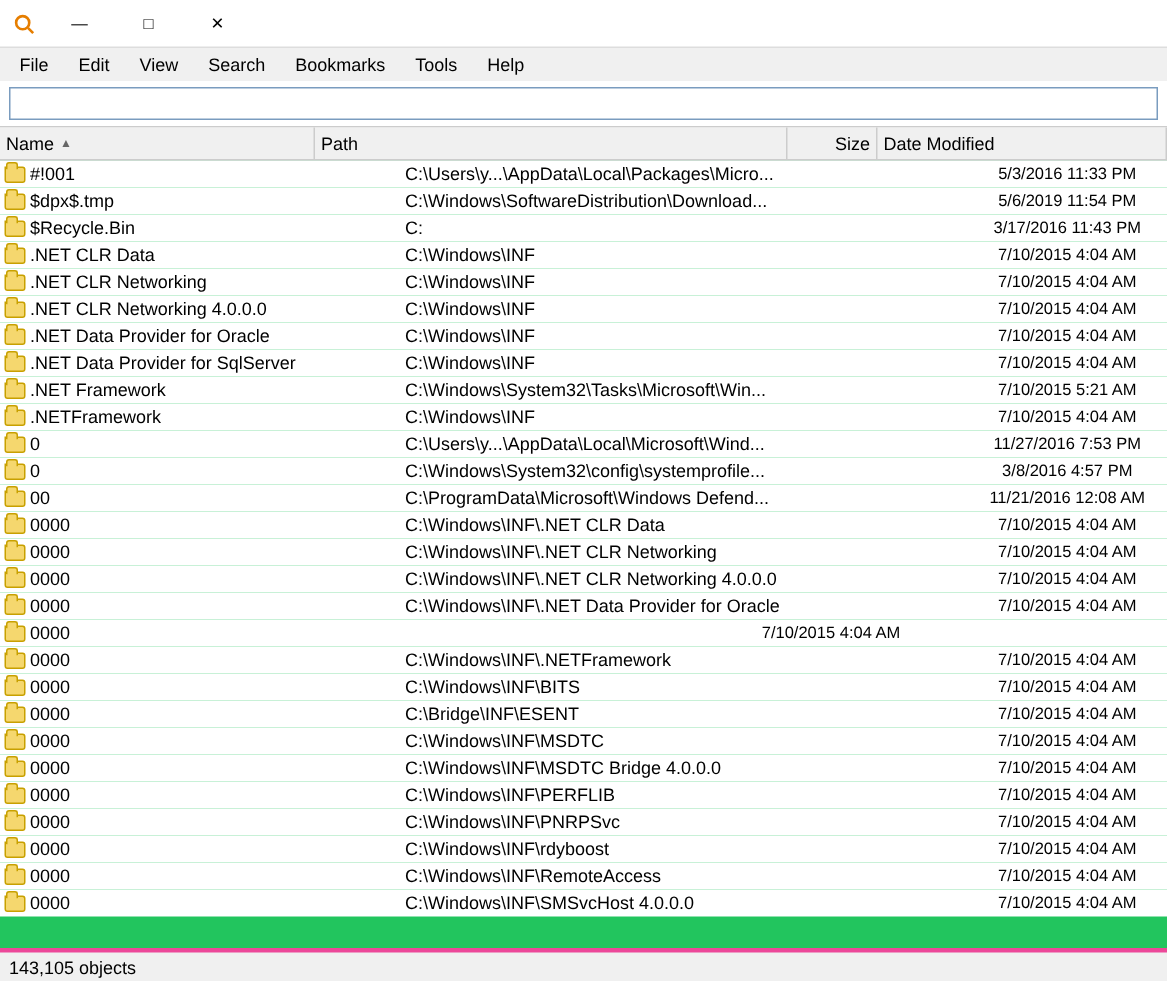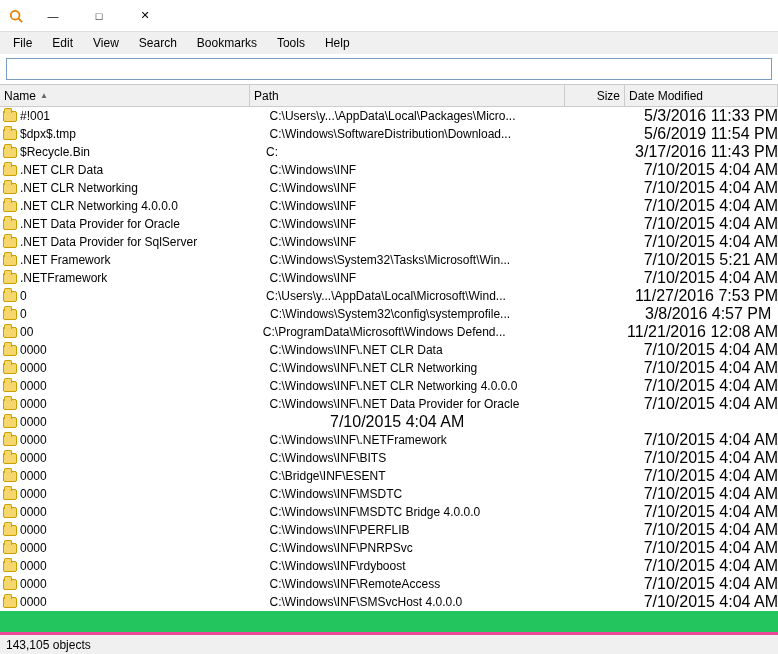--- a/index.html
+++ b/index.html
@@ -96,21 +96,21 @@
       display: flex;
       align-items: center;
       padding: 2px 4px;
       font-size: 12px;
       color: #000;
       cursor: pointer;
       border-right: 1px solid #ccc;
       height: 100%;
       user-select: none;
     }
-    .col-name { width: 250px; position: relative; }
+    .col-name { width: 210px; position: relative; }
     .col-path { width: 315px; text-align: center; }
     .col-size { width: 60px; justify-content: flex-end; }
     .col-date { flex: 1; }
     .sort-arrow {
       font-size: 8px;
       margin-left: 4px;
       color: #666;
     }
     
     .file-list-container {
@@ -176,22 +176,23 @@
       padding-right: 4px;
     }
     .cell-size {
       width: 60px;
       text-align: right;
       font-size: 12px;
       padding-right: 4px;
     }
     .cell-date {
       flex: 1;
-      font-size: 16px;
+      font-size: 11px;
       white-space: nowrap;
+      text-align: center;
     }
     
     .status-bar {
       height: 22px;
       background: #f0f0f0;
       border-top: 3px solid #ec4899;
       display: flex;
       align-items: center;
       padding: 0 6px;
       font-size: 12px;

